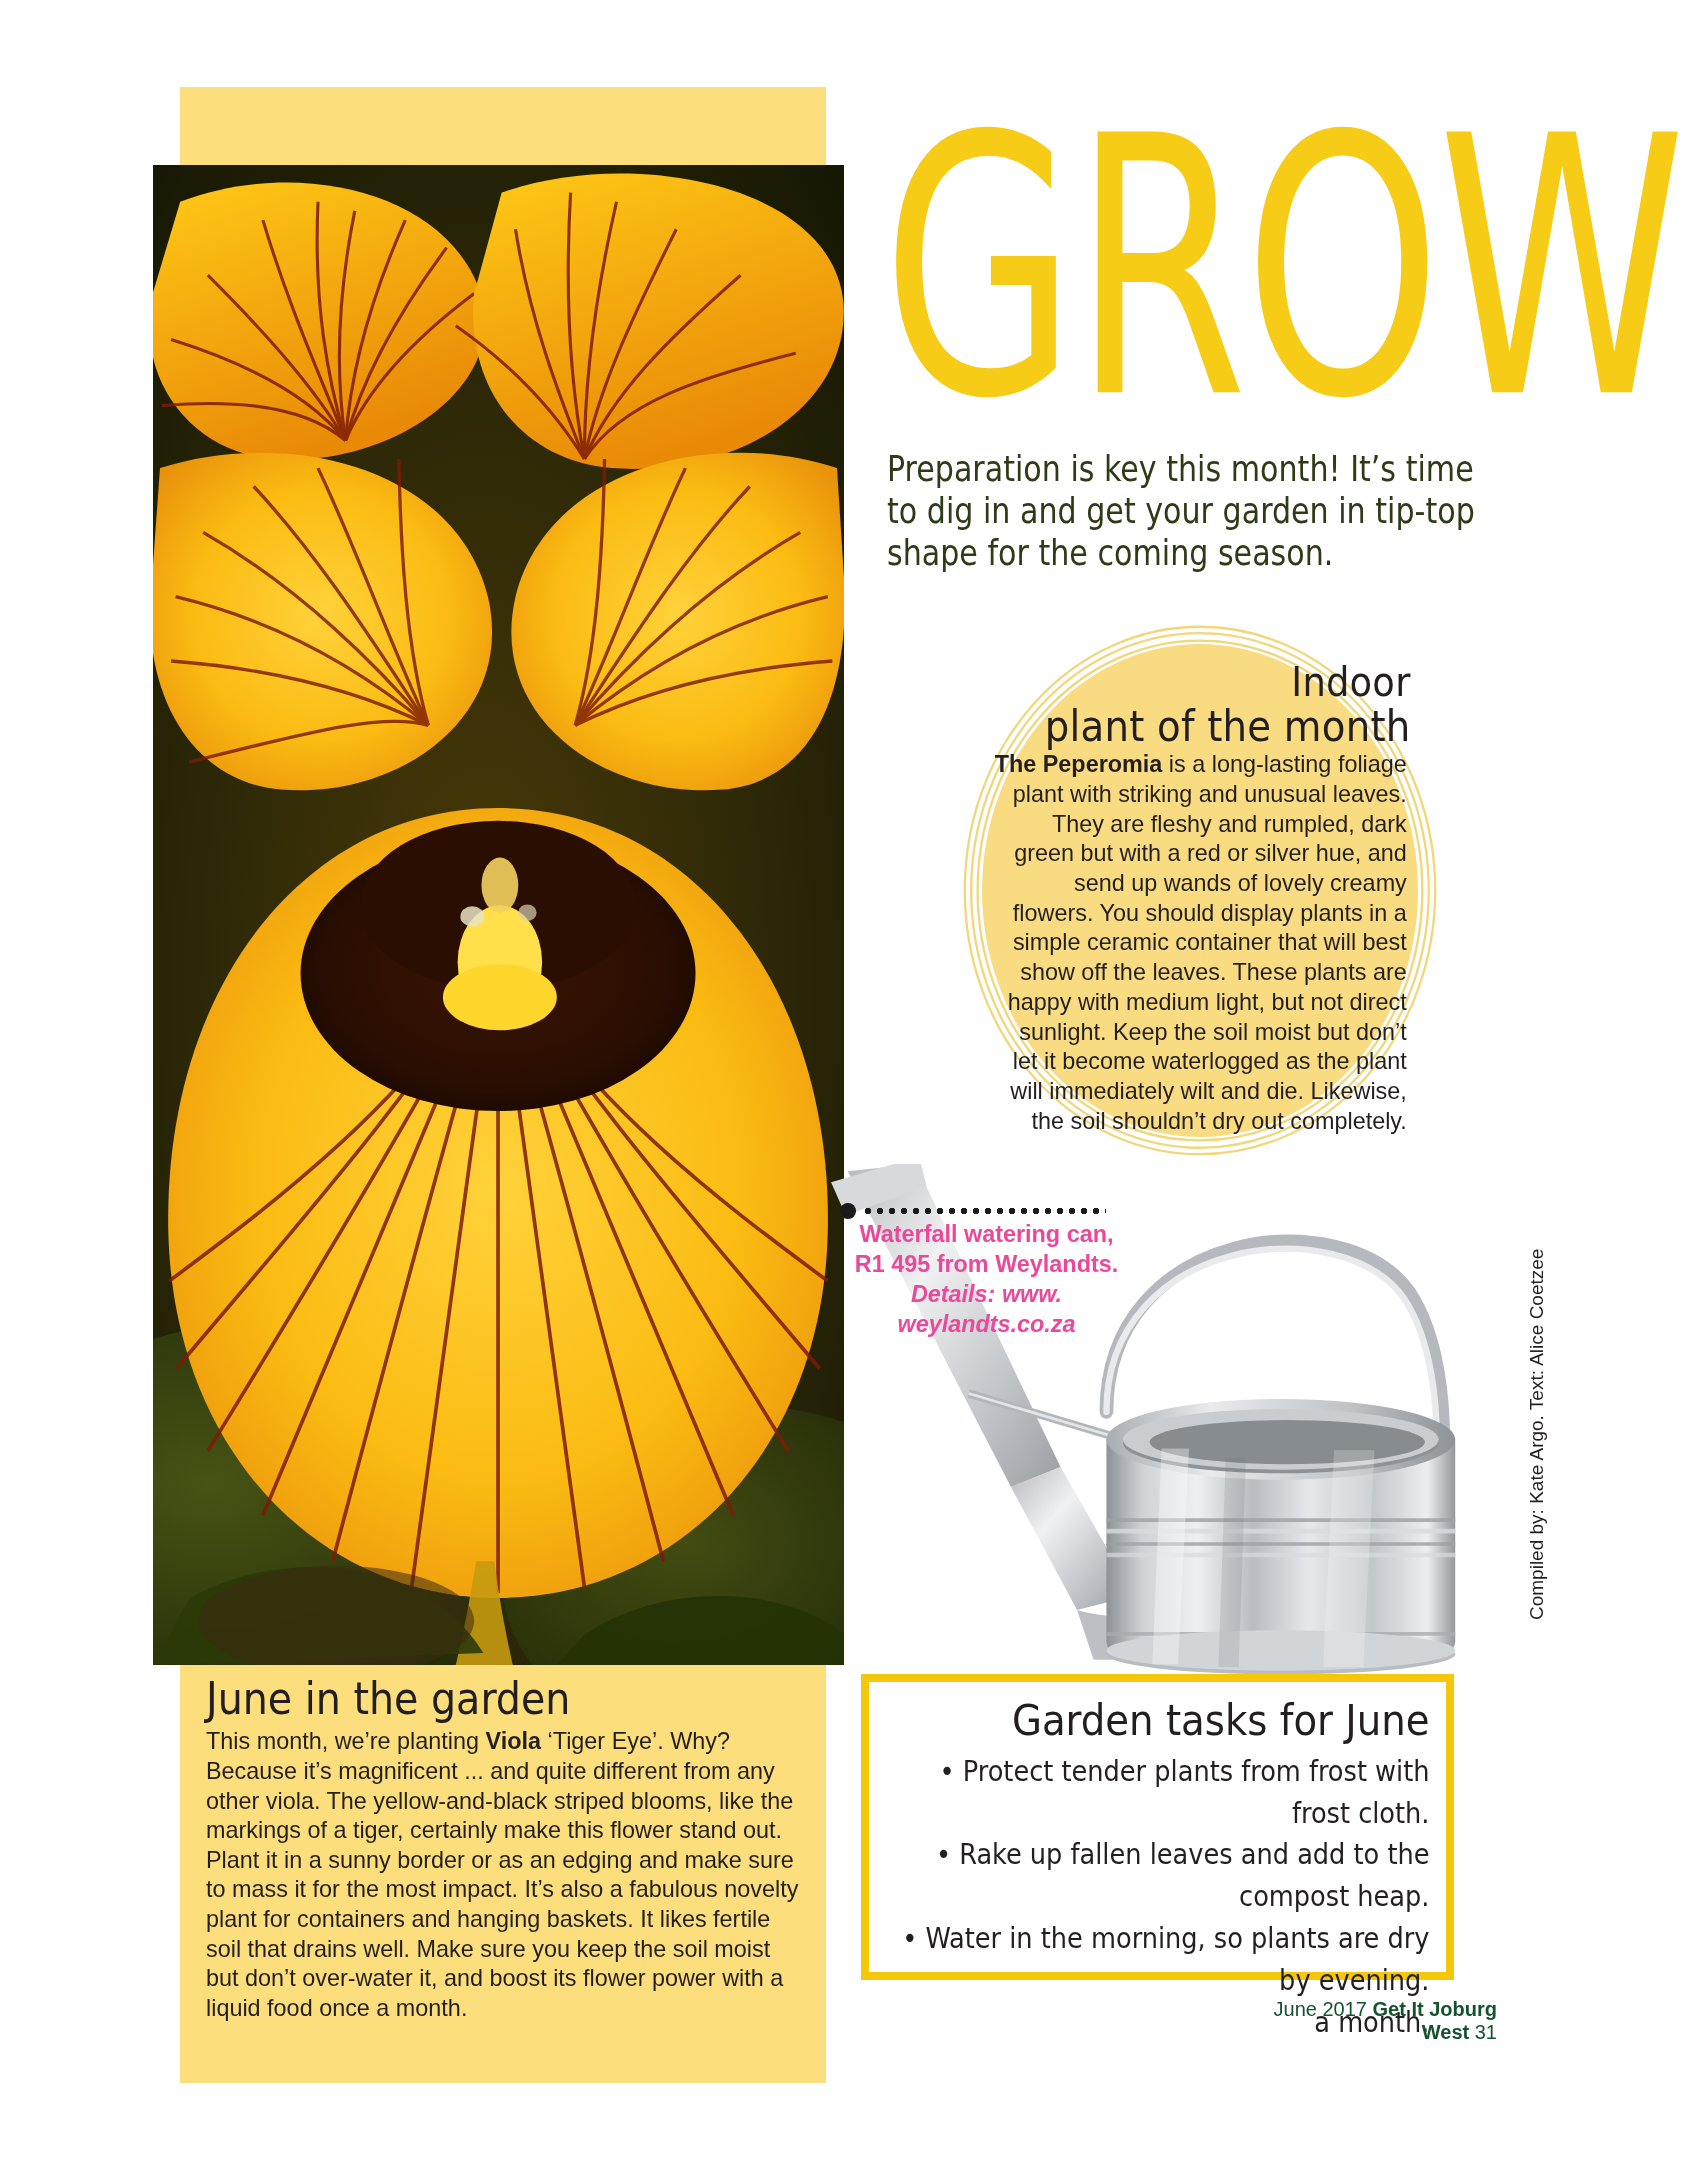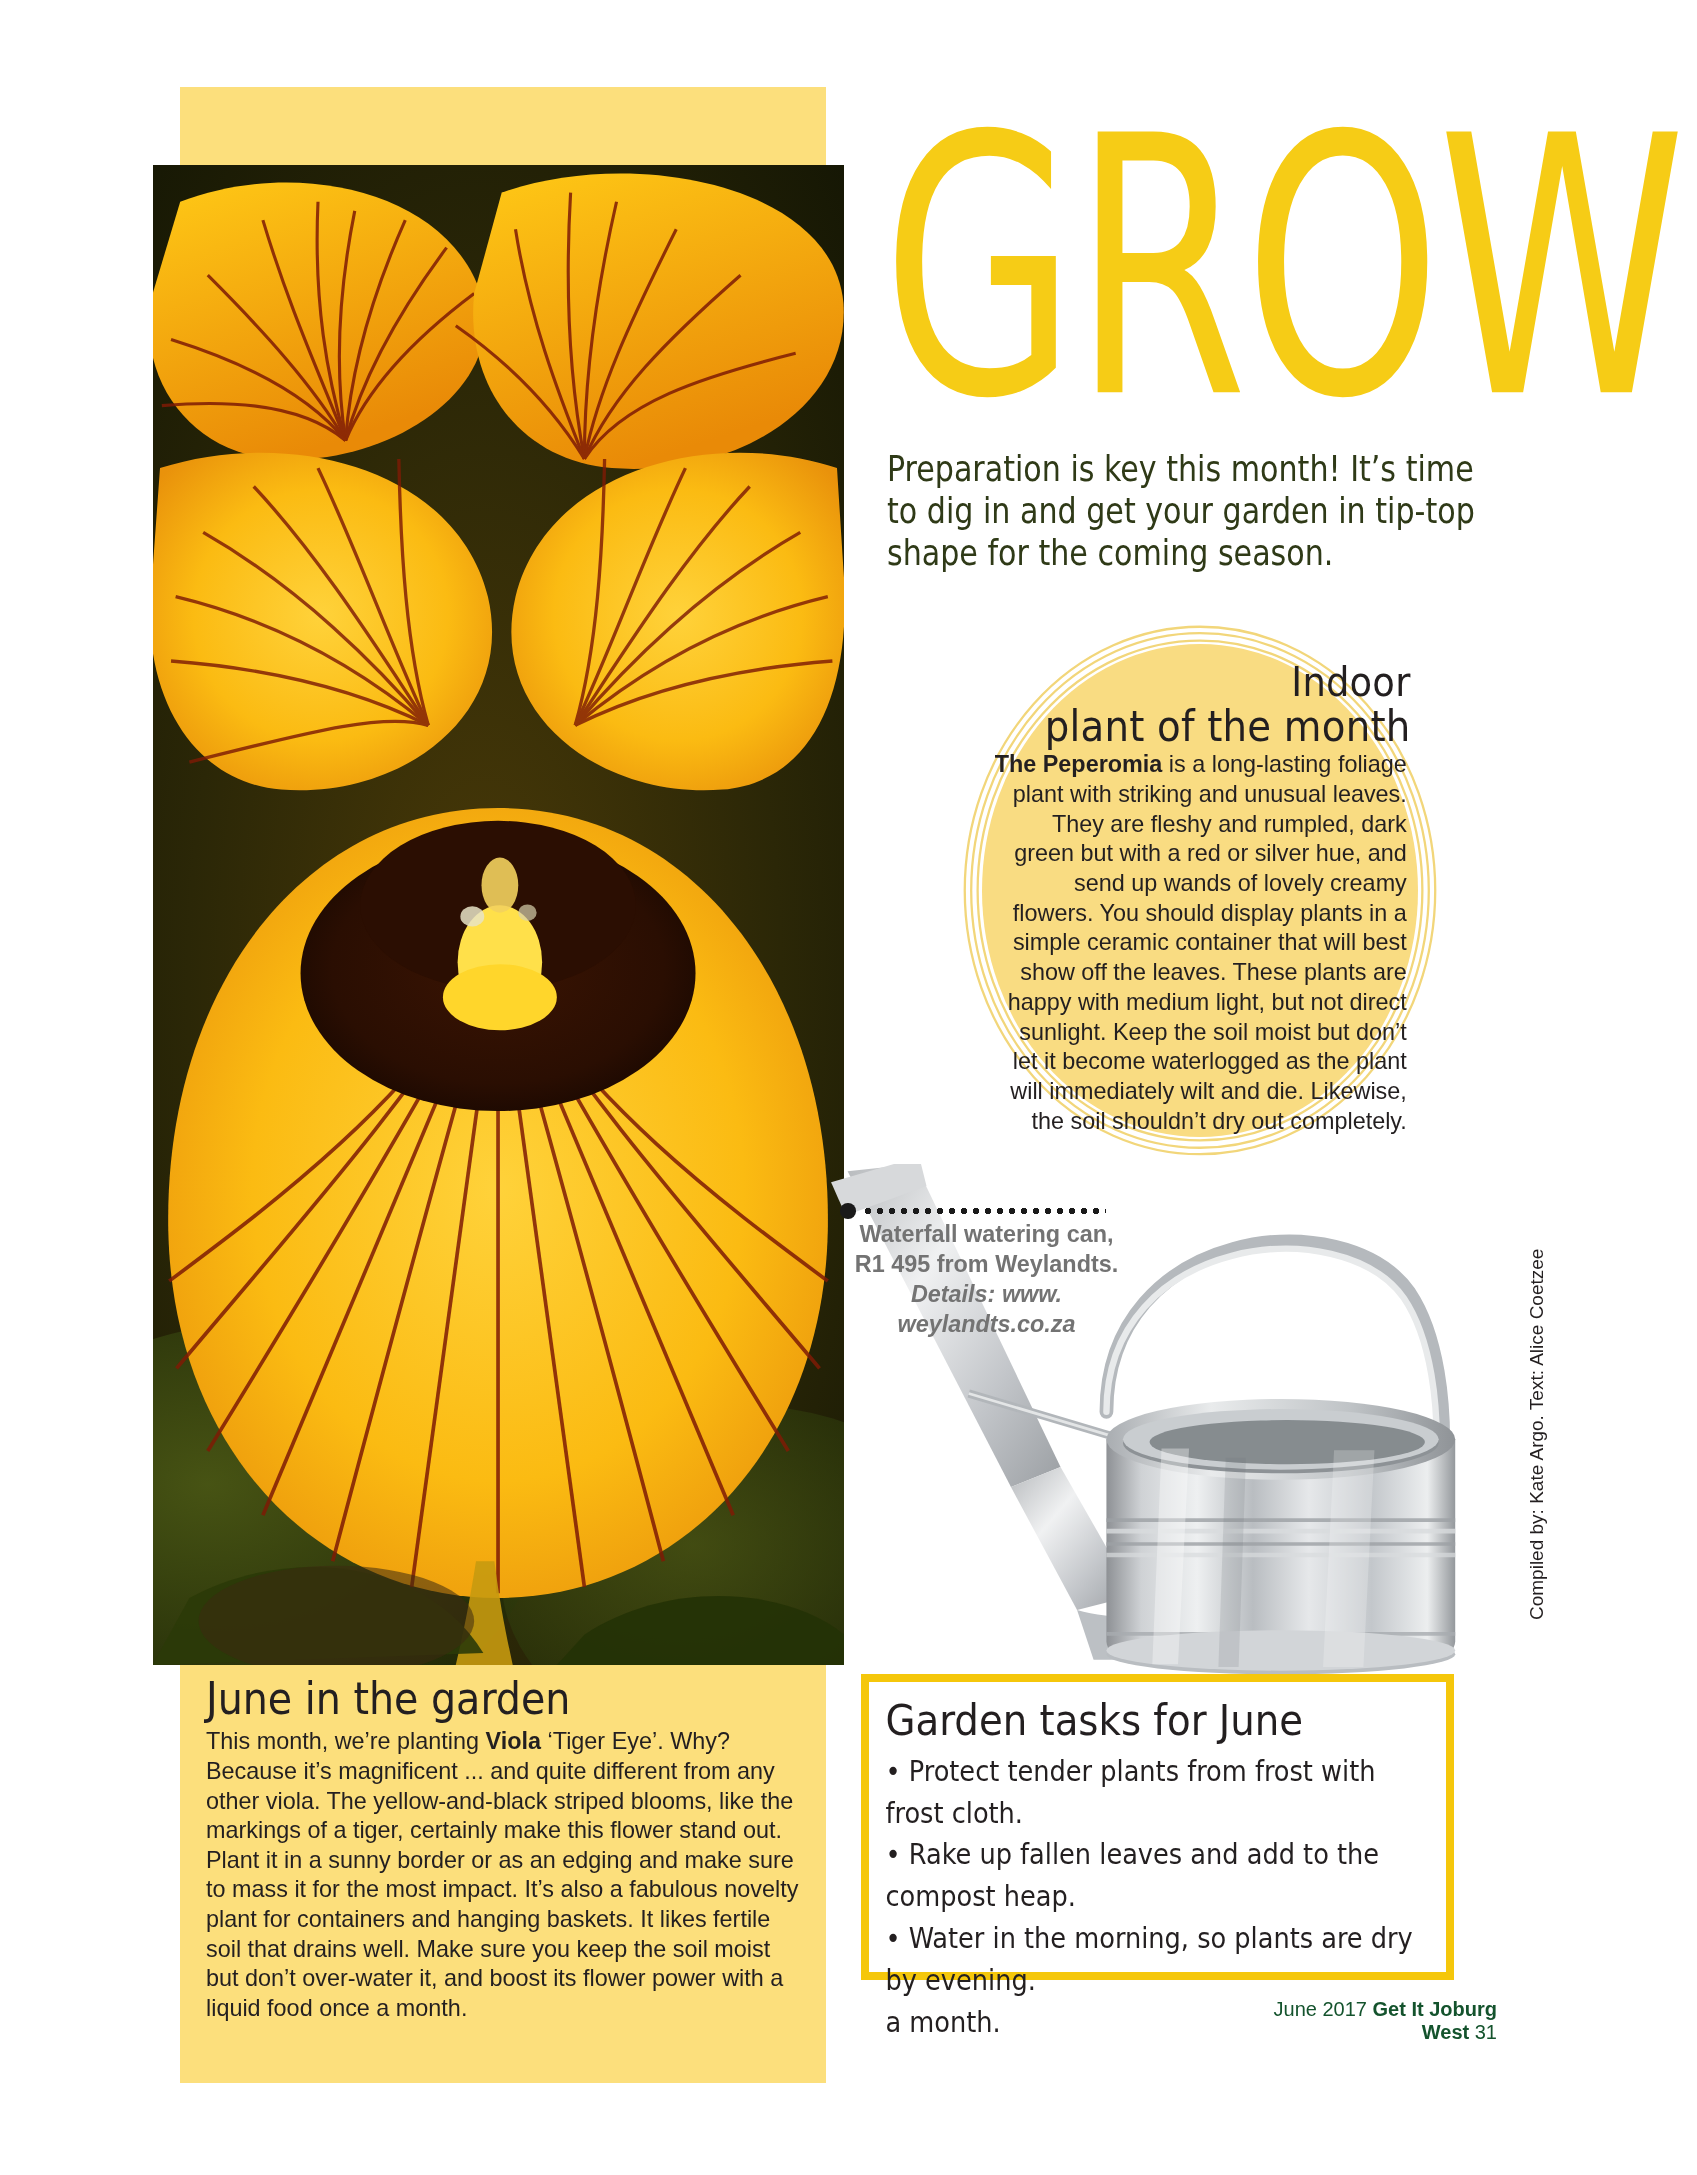--- a/index.html
+++ b/index.html
@@ -50,35 +50,35 @@
   .can-wrap svg{display:block;width:100%;height:100%;}
 
   .leader{position:absolute;left:840px;top:1203px;width:266px;height:16.5px;}
   .leader .bigdot{position:absolute;left:0;top:0;width:15.6px;height:15.6px;border-radius:50%;
                   background:#1a1a1a;}
   .leader .dots{position:absolute;left:22px;top:4.6px;right:0;height:6.4px;
                 background-image:radial-gradient(circle,#1a1a1a 48%,transparent 50%);
                 background-size:12px 6.4px;background-repeat:repeat-x;}
 
   .can-caption{position:absolute;left:849px;top:1220px;width:275px;text-align:center;
-               color:#737373;font-size:23.4px;line-height:1.28;font-weight:700;
+               color:#ec4899;font-size:23.4px;line-height:1.28;font-weight:700;
                font-family:"Liberation Sans","DejaVu Sans",sans-serif;}
   .can-caption .url{font-style:italic;font-weight:700;}
 
   
   .june-block{position:absolute;left:206px;top:1677px;width:593px;color:#231f20;}
   .june-h{font-family:"Liberation Sans Narrow","DejaVu Sans Condensed","Liberation Sans",sans-serif;
           font-weight:400;font-size:44px;line-height:1;margin-bottom:6.4px;}
   .june-body{font-size:23.4px;line-height:1.265;font-weight:400;
              font-family:"Liberation Sans","DejaVu Sans",sans-serif;}
   .june-body b{font-weight:700;margin-top:29px;}
 
   
   .tasks-box{position:absolute;left:861px;top:1674px;width:593px;height:306px;
-             border:8.3px solid #F5C70B;background:#fff;box-sizing:border-box;}
+             border:8.3px solid #F5C70B;background:#fff;box-sizing:border-box;text-align:right;}
   .tasks-inner{padding:16.5px 16.5px 0 16.5px;color:#231f20;}
   .tasks-h{font-family:"Liberation Sans Narrow","DejaVu Sans Condensed","Liberation Sans",sans-serif;
            font-weight:400;font-size:43px;line-height:1;margin-bottom:9.2px;}
   .task-item{font-family:"Liberation Sans Narrow","DejaVu Sans Condensed","Liberation Sans",sans-serif;
              font-weight:400;font-size:28.5px;line-height:1.47;}
 
   
   .footer{position:absolute;left:1231px;top:1998px;width:266px;text-align:right;
           color:#14532d;font-size:20px;font-family:"Liberation Sans","DejaVu Sans",sans-serif;}
   .footer b{font-weight:700;}

